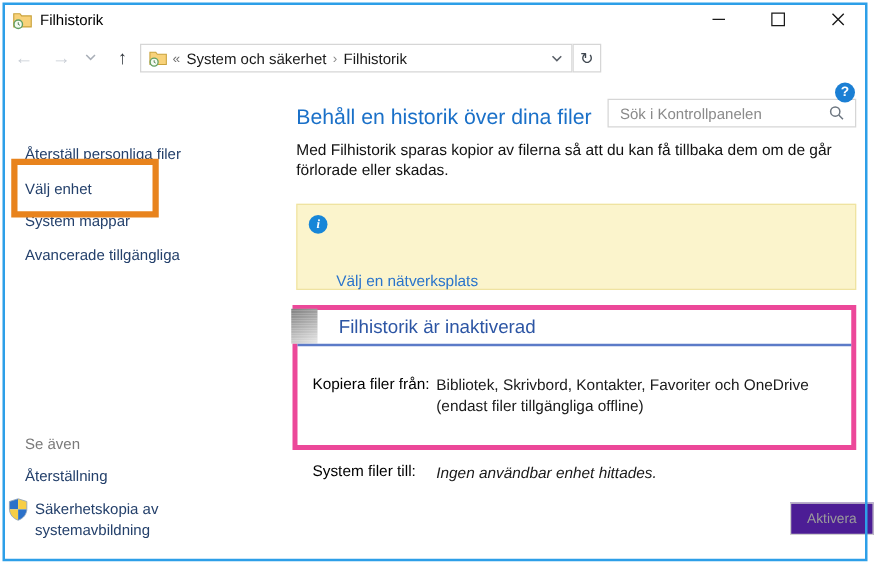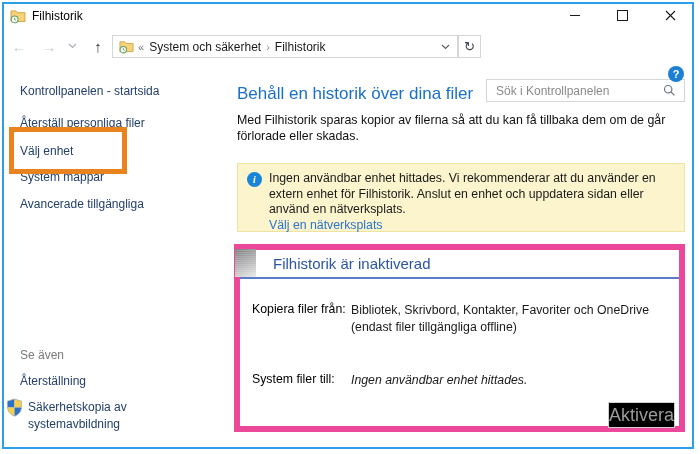--- a/index.html
+++ b/index.html
@@ -36,28 +36,28 @@
   .hl-rect{left:9px;top:127px;width:108px;height:37px;border:5px solid #E8831D;z-index:60;pointer-events:none;}
 
   
   .help-ico{left:668px;top:66px;width:16px;height:16px;border-radius:50%;background:#1B7FD4;color:#fff;font-size:11px;font-weight:bold;display:flex;align-items:center;justify-content:center;cursor:pointer;}
   .h1{left:237px;top:84px;font-size:17px;color:#1A70C8;}
   .intro{left:237px;top:112px;width:452px;font-size:12.4px;line-height:16px;color:#111;}
   .notice{left:237px;top:163px;width:448px;height:69px;background:#FBF4CC;border:1px solid #EFE3A1;box-sizing:border-box;}
   .notice-ico{position:absolute;left:9px;top:8px;width:15px;height:15px;border-radius:50%;background:#1786D8;color:#fff;font-size:10px;font-weight:bold;font-style:italic;font-family:"Liberation Serif","DejaVu Serif",serif;display:flex;align-items:center;justify-content:center;}
   .notice-text{position:absolute;left:31px;top:7px;width:405px;font-size:12.3px;line-height:15.5px;color:#1a1a1a;}
   .notice-link{position:absolute;left:31px;top:54px;font-size:12.3px;color:#2A74CB;cursor:pointer;}
-  .statusbox{left:234px;top:244px;width:451px;height:188px;border:6px solid #ec4899;box-sizing:border-box;background:#fff;}
+  .statusbox{left:234px;top:244px;width:451px;height:116px;border:4px solid #ec4899;box-sizing:border-box;background:#fff;}
   .status-sq{position:absolute;left:-5px;top:-1px;width:21px;height:28px;background-image:repeating-linear-gradient(0deg,rgba(255,255,255,.16) 0 1px,transparent 1px 2px),linear-gradient(155deg,#7F7F7F,#B9B9B9 55%,#E9E9E9);}
   .status-title{position:absolute;left:33px;top:5px;font-size:15px;color:#2C55A4;}
   .status-underline{position:absolute;left:0;right:0;top:27px;height:2px;background:#5C7BC8;}
   .srow-label{position:absolute;left:12px;font-size:12.3px;color:#000000;}
   .srow-value{position:absolute;left:111px;width:330px;font-size:12.3px;line-height:17px;color:#1a1a1a;}
   .italic{font-style:italic;}
-  .activate-btn{left:608px;top:402px;width:67px;height:26px;background:#000000;border:1px solid #CFCFCF;box-sizing:border-box;color:#9B9B9B;font-size:18px;display:flex;align-items:center;justify-content:center;}
+  .activate-btn{left:632px;top:402px;width:67px;height:26px;background:#4c1d95;border:1px solid #CFCFCF;box-sizing:border-box;color:#9B9B9B;font-size:11px;display:flex;align-items:center;justify-content:center;}
 </style>
 </head>
 <body>
 
 <div class="stage">
 
   <span class="abs" style="left:10px;top:8px;">
     <svg width="16" height="16" viewBox="0 0 16 16">
       <path d="M1 3h5l1.3 1.7H15V13.5H1z" fill="#F8D27A" stroke="#C9A23B" stroke-width="0.9"></path>
       <circle cx="4.6" cy="11.4" r="3.4" fill="#F4FAF2" stroke="#63A063" stroke-width="1.1"></circle>
@@ -114,21 +114,20 @@
   <div class="abs box searchbox">
     <input type="text" readonly="" placeholder="Sök i Kontrollpanelen" style="">
     <span class="search-ico">
       <svg width="13" height="13" viewBox="0 0 13 13">
         <circle cx="5.2" cy="5.2" r="3.7" fill="none" stroke="#6D7680" stroke-width="1.2"></circle>
         <path d="M8 8l3.4 3.4" stroke="#6D7680" stroke-width="1.2"></path>
       </svg>
     </span>
   </div>
 
-  <div class="abs side-link" style="top:84px;">Kontrollpanelen - startsida</div>
   <div class="abs side-link" style="top:116px;">Återställ personliga filer</div>
   <div class="abs side-link" style="top:144px;">Välj enhet</div>
   <div class="abs side-link" style="top:170px;">System mappar</div>
   <div class="abs side-link" style="top:197px;">Avancerade tillgängliga</div>
 
   <div class="hl-rect abs"></div>
 
   <div class="abs side-gray" style="top:348px;">Se även</div>
   <div class="abs side-link" style="top:374px;">Återställning</div>
   <span class="abs" style="left:6px;top:398px;">
@@ -149,21 +148,20 @@
   </span>
   <div class="abs side-link side-wrap" style="left:28px;top:399px;line-height:17px;">Säkerhetskopia av systemavbildning</div>
 
   <div class="abs help-ico">?</div>
 
   <div class="abs h1">Behåll en historik över dina filer</div>
   <div class="abs intro">Med Filhistorik sparas kopior av filerna så att du kan få tillbaka dem om de går förlorade eller skadas.</div>
 
   <div class="abs notice">
     <span class="notice-ico">i</span>
-    <div class="notice-text">Ingen användbar enhet hittades. Vi rekommenderar att du använder en extern enhet för Filhistorik. Anslut en enhet och uppdatera sidan eller använd en nätverksplats.</div>
     <div class="notice-link">Välj en nätverksplats</div>
   </div>
 
   <div class="abs statusbox">
     <div class="status-sq"></div>
     <div class="status-title">Filhistorik är inaktiverad</div>
     <div class="status-underline"></div>
 
     <div class="srow-label" style="top:52px;">Kopiera filer från:</div>
     <div class="srow-value" style="top:52px;">Bibliotek, Skrivbord, Kontakter, Favoriter och OneDrive (endast filer tillgängliga offline)</div>

